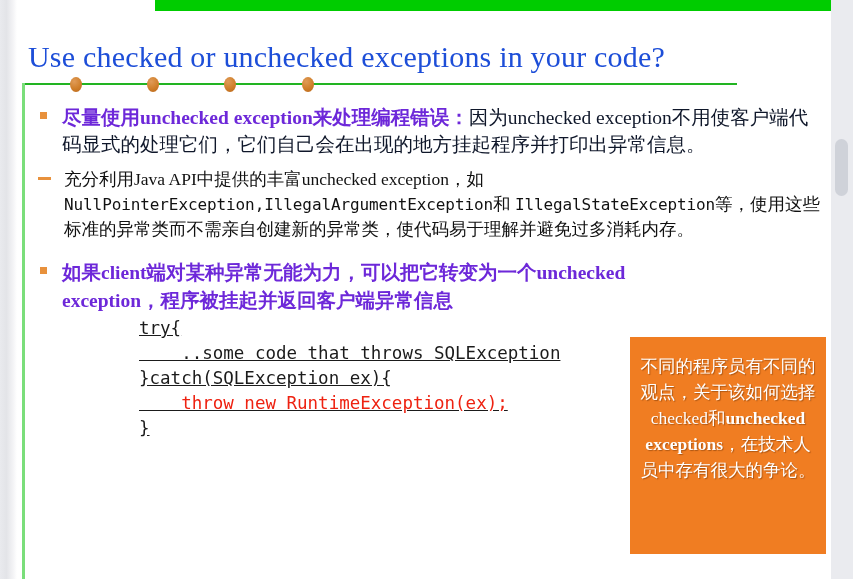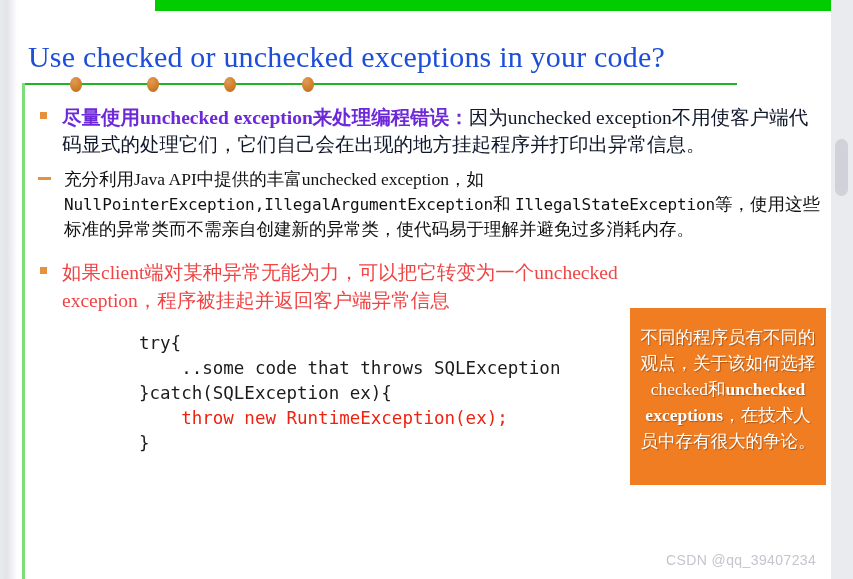--- a/index.html
+++ b/index.html
@@ -156,44 +156,45 @@
     letter-spacing: -0.1px;
   }
 
   .bullet-l1.second {
     margin-top: 17px;
     width: 575px;
     font-size: 19.5px;
     line-height: 28px;
   }
   .bullet-l1.second .all-blue {
-    color: #ef4444;
-    font-weight: normal;
+    color: #6d28d9;
+    font-weight: bold;
     text-align: right;
   }
 
   
   .code-block {
-    margin-top: 16px;
+    margin-top: 1px;
     margin-left: 105px;
     font-family: "DejaVu Sans Mono", "Liberation Mono", monospace;
     font-size: 17.5px;
     line-height: 25px;
     color: #1b1b1b;
     white-space: pre;
+    text-decoration: underline;
   }
   .code-red { color: #ee2211; }
 
   
   .callout {
     position: absolute;
     left: 630px;
-    top: 308px;
+    top: 337px;
     width: 196px;
-    height: 177px;
+    height: 217px;
     background: #f07d22;
     box-sizing: border-box;
     padding: 16px 10px 10px 10px;
     text-align: center;
     font-family: "Liberation Serif", serif;
     font-size: 17.5px;
     line-height: 26px;
     color: #ffffff;
     text-shadow: 1px 1px 1px rgba(90,40,0,0.45);
     z-index: 4;
@@ -275,19 +276,18 @@
 <span>}catch(SQLException ex){</span>
 <span class="code-red">    throw new RuntimeException(ex);</span>
 <span>}</span></div>
 
   </div>
 
   <div class="callout">
     <span>不同的程序员有不同的观点，关于该如何选择checked和</span><b>unchecked exceptions</b><span>，在技术人员中存有很大的争论。</span>
   </div>
 
-  <div class="watermark">CSDN @qq_39407234</div>
 
   <div class="scrollbar">
     <div class="scrollbar-thumb"></div>
   </div>
 
 </div>
 
 </body></html>

